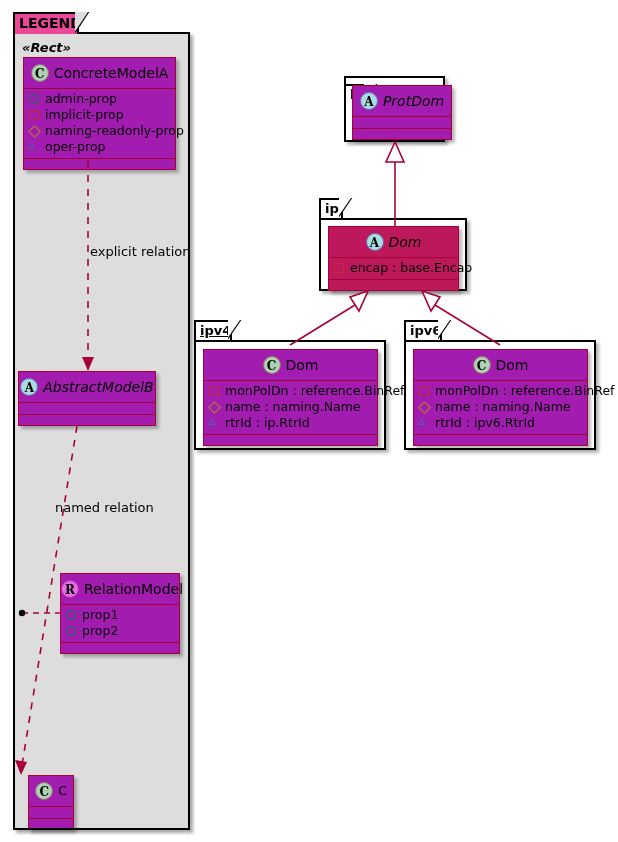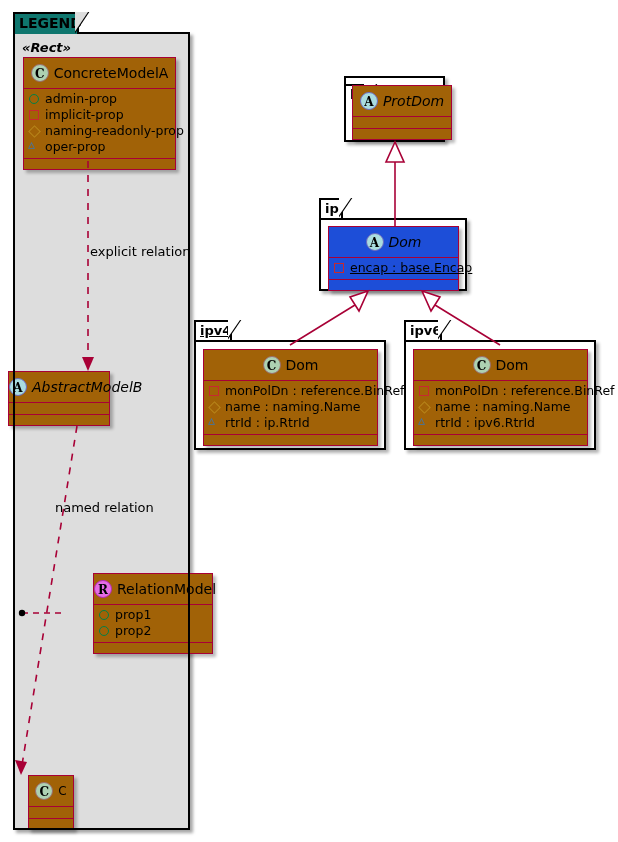--- a/index.html
+++ b/index.html
@@ -76,21 +76,21 @@
     position: absolute;
     border: 2px solid #000000;
     background: #DDDDDD;
     box-sizing: border-box;
     box-shadow: 3px 3px 3px rgba(0,0,0,0.35);
   }
   .legend-tab {
     position: absolute;
     border: 2px solid #000000;
     border-bottom: none;
-    background: #0f766e;
+    background: #ec4899;
     box-sizing: border-box;
     height: 22px;
     font-size: 14px;
     font-weight: bold;
     color: #000000;
     line-height: 19px;
     padding-left: 4px;
     white-space: nowrap;
     z-index: 4;
   }
@@ -116,26 +116,26 @@
     left: -3px; top: 0px;
     width: 0; height: 0;
     border-left: 16px solid #DDDDDD;
     border-bottom: 24px solid transparent;
   }
 
   
   .uml {
     position: absolute;
     border: 1px solid #A80036;
-    background: #a16207;
+    background: #a21caf;
     box-sizing: border-box;
     box-shadow: 3px 3px 3px rgba(0,0,0,0.28);
     z-index: 5;
   }
-  .uml.hl { background: #1d4ed8; border-color: #A80036; text-decoration: underline; }
+  .uml.hl { background: #be185d; border-color: #A80036; }
   .uml .hdr {
     position: relative;
     border-bottom: 1px solid #A80036;
     height: 30px;
     text-align: center;
     white-space: nowrap;
   }
   .uml .hdr .nm {
     font-size: 14px;
     color: #000000;
@@ -264,29 +264,29 @@
     </div>
     <div class="body">
       <span class="attr"><span class="mk circle"></span><span>admin-prop</span></span>
       <span class="attr"><span class="mk square"></span><span>implicit-prop</span></span>
       <span class="attr"><span class="mk diamond"></span><span>naming-readonly-prop</span></span>
       <span class="attr"><span class="mk triangle"></span><span>oper-prop</span></span>
     </div>
     <div class="foot"></div>
   </div>
 
-  <div class="uml" style="left:8px; top:371px; width:102px;">
+  <div class="uml" style="left:18px; top:371px; width:138px;">
     <div class="hdr">
       <span class="circ A">A</span><span class="nm ital">AbstractModelB</span>
     </div>
     <div class="body empty"></div>
     <div class="foot"></div>
   </div>
 
-  <div class="uml" style="left:60px; top:573px; width:120px;margin-left:33px;">
+  <div class="uml" style="left:60px; top:573px; width:120px;">
     <div class="hdr">
       <span class="circ R">R</span><span class="nm">RelationModel</span>
     </div>
     <div class="body">
       <span class="attr"><span class="mk circle"></span><span>prop1</span></span>
       <span class="attr"><span class="mk circle"></span><span>prop2</span></span>
     </div>
     <div class="foot"></div>
   </div>
 

